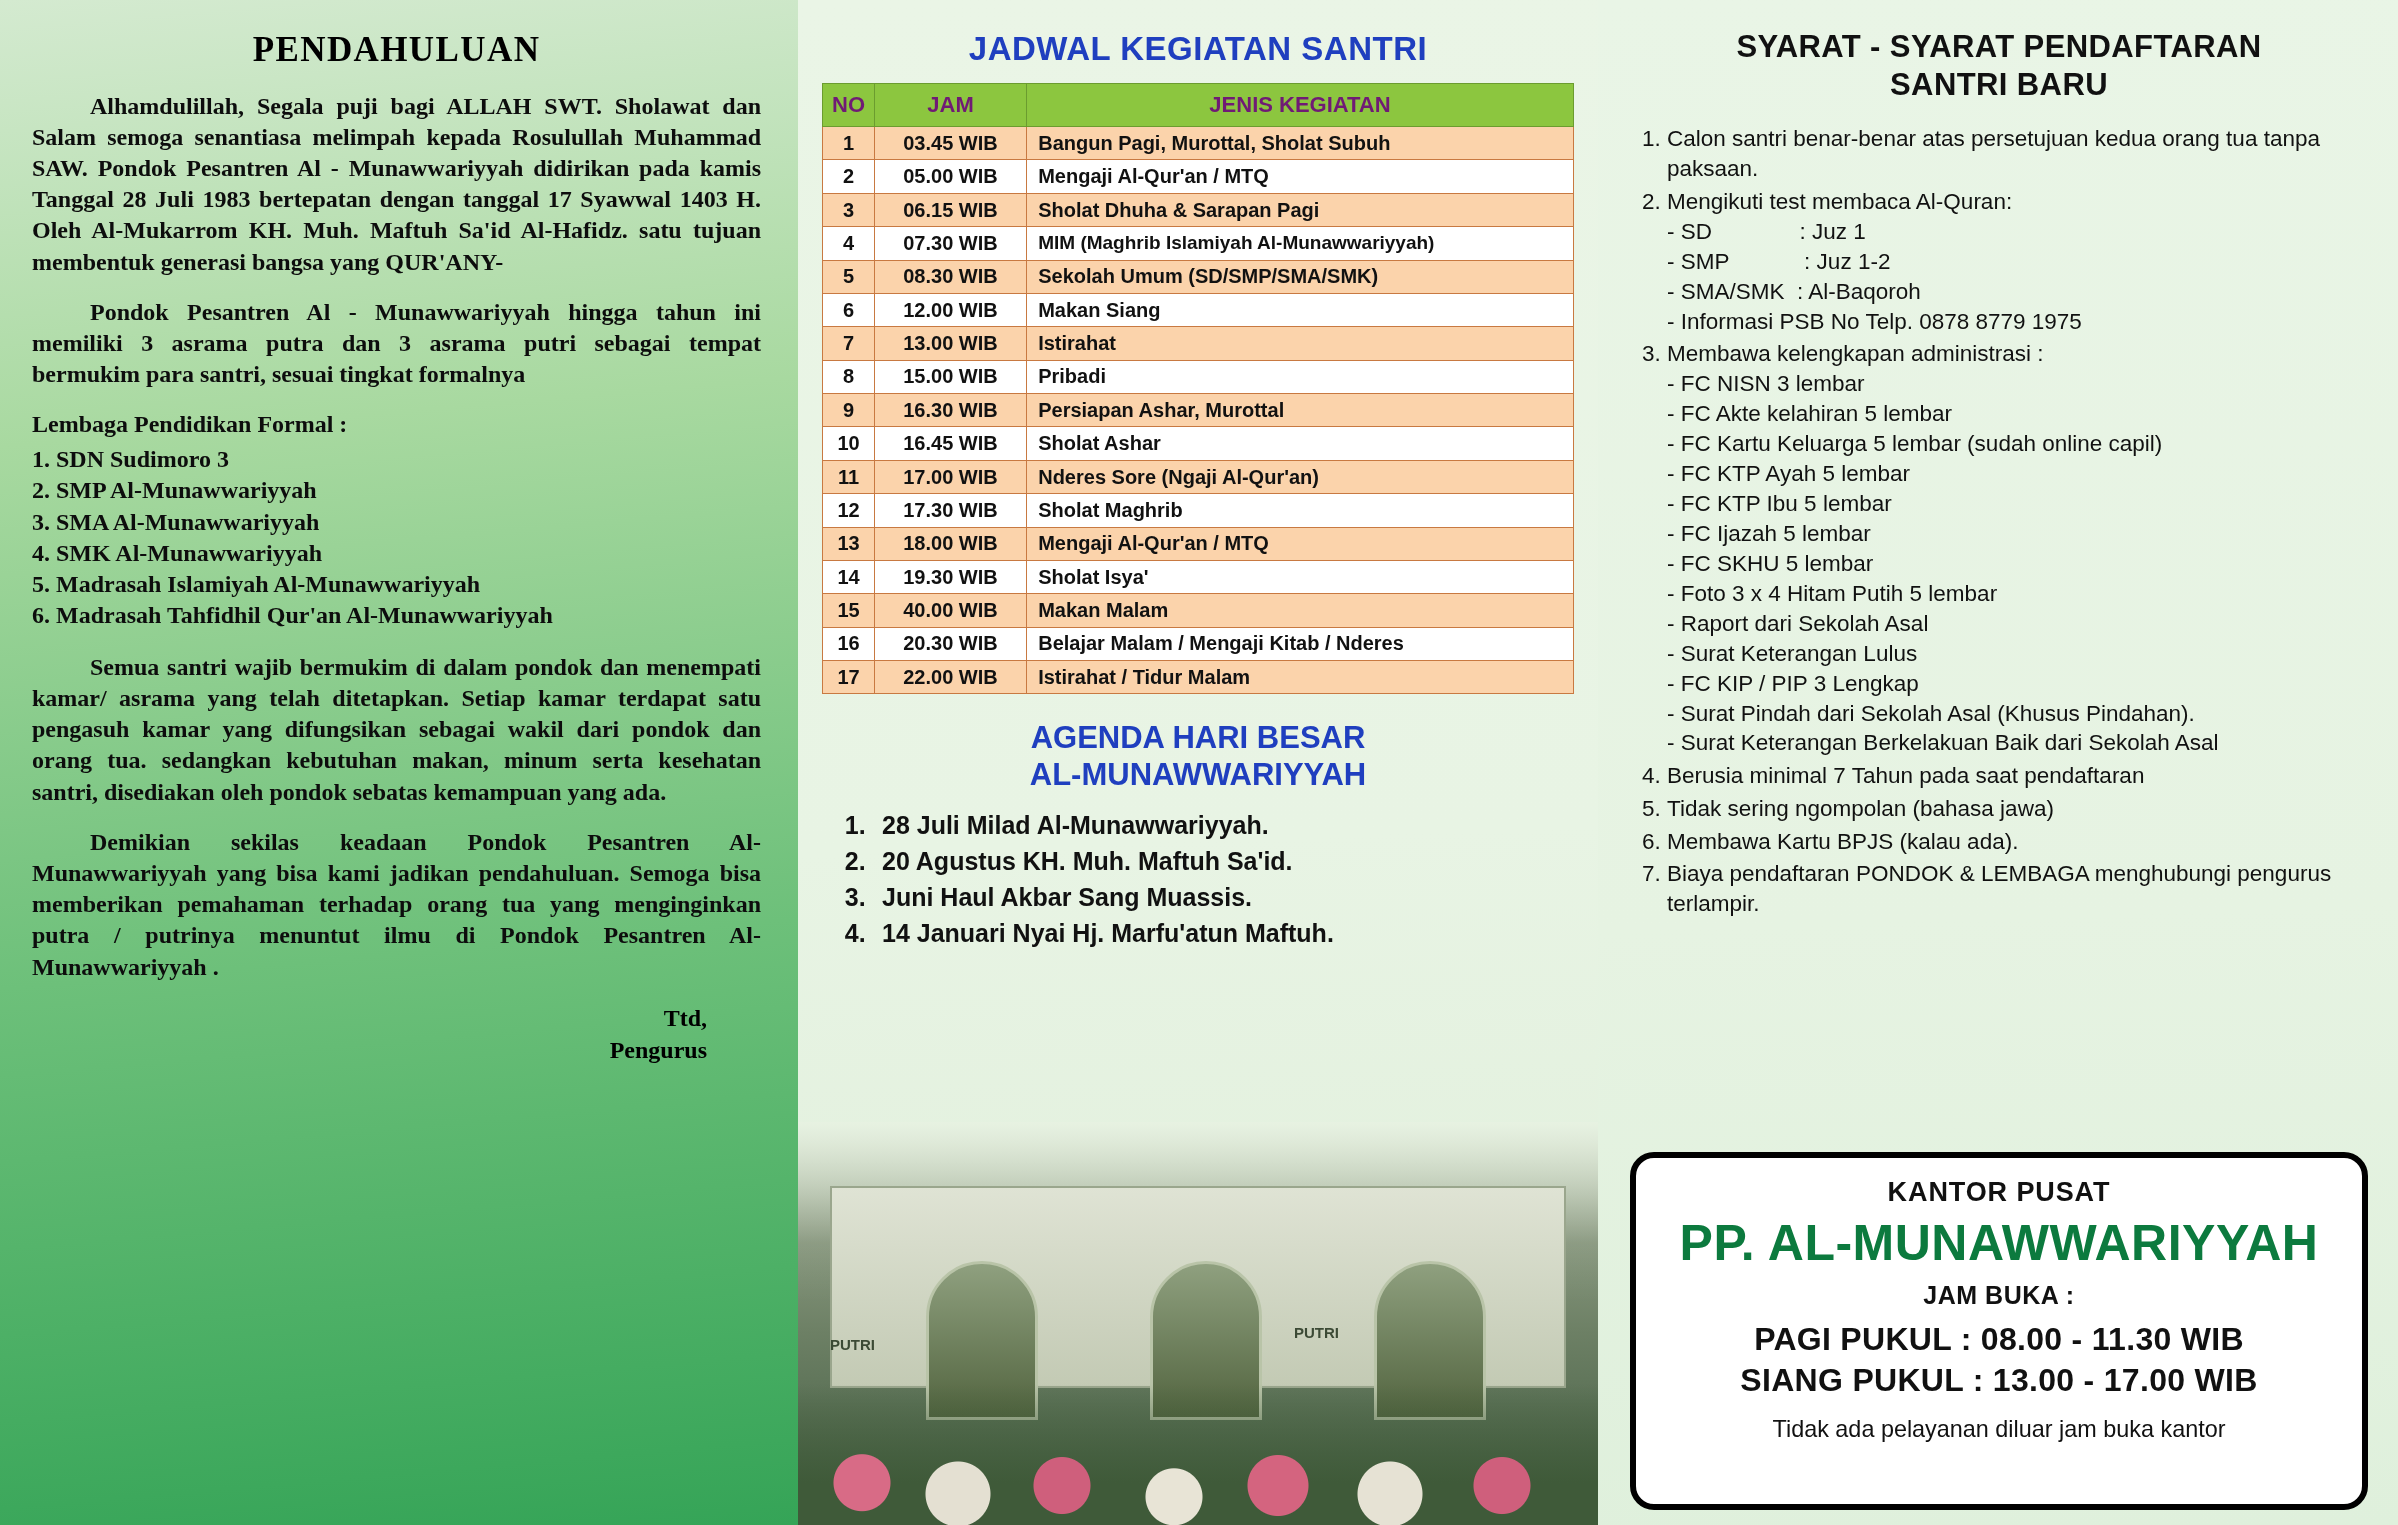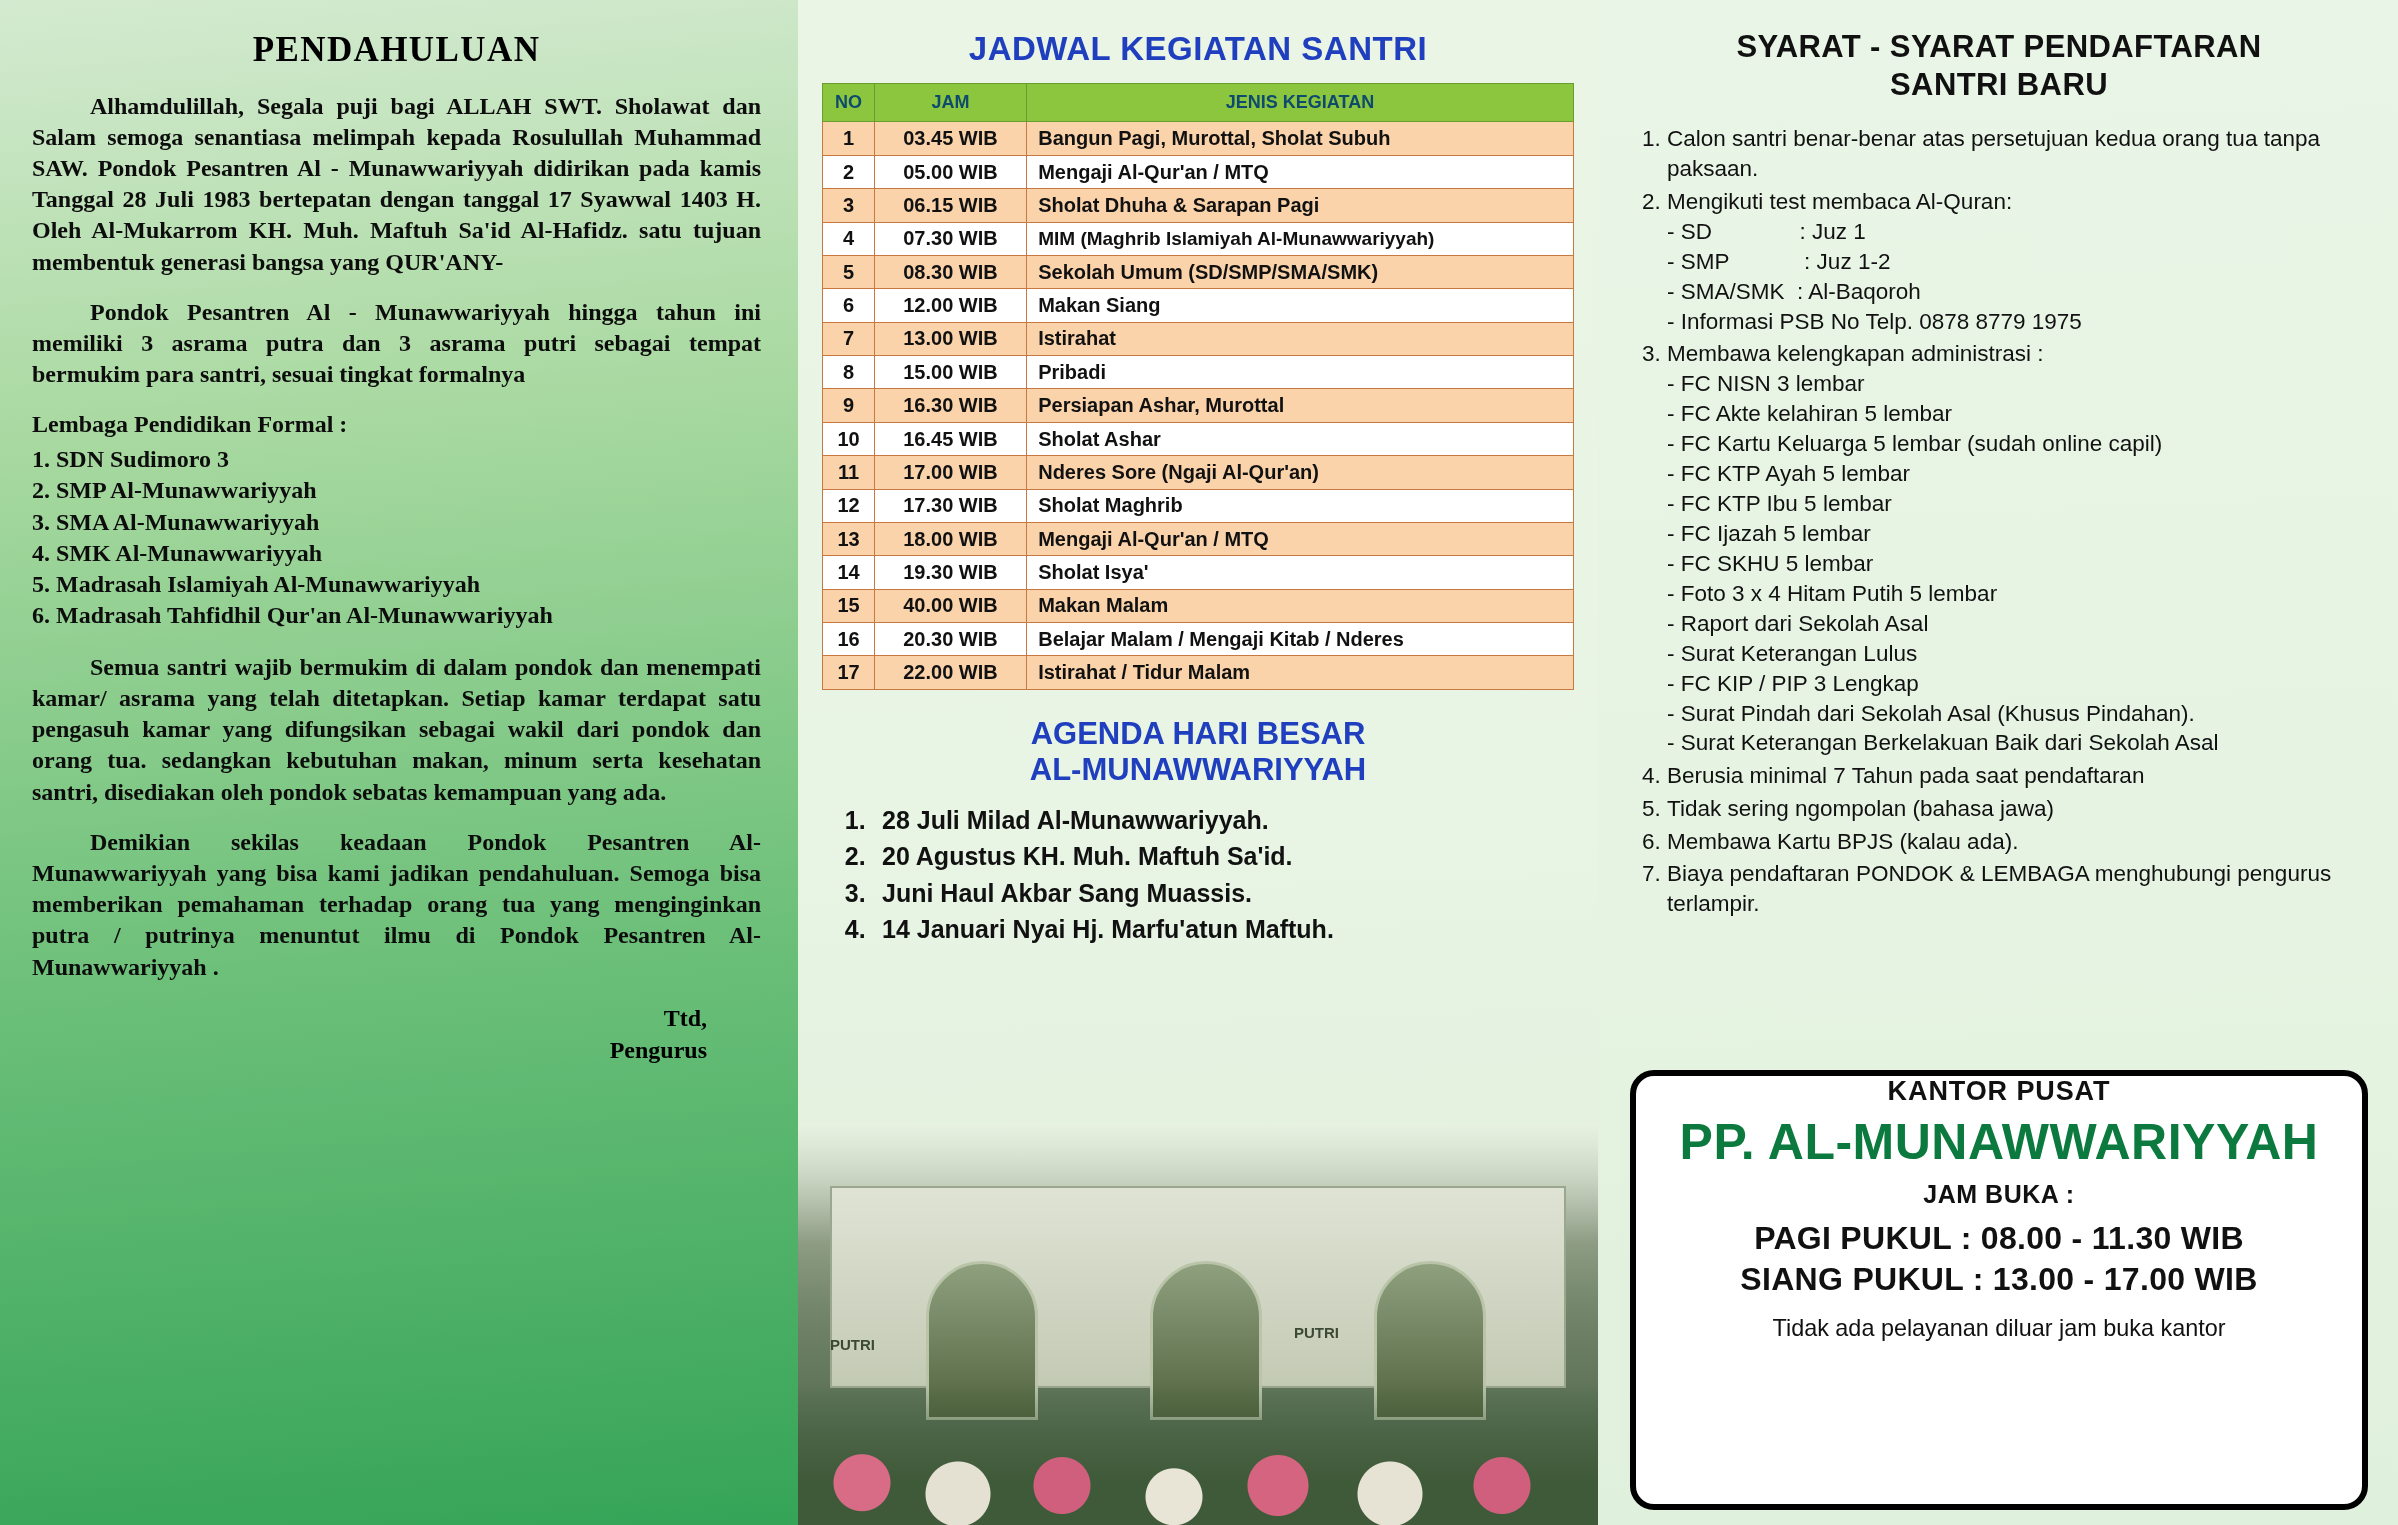--- a/index.html
+++ b/index.html
@@ -79,23 +79,23 @@
     font-weight: bold;
     color: #111;
   }
   table.jadwal th, table.jadwal td {
     border: 1.4px solid #c87941;
     padding: 4.7px 7.5px;
     line-height: 1.15;
   }
   table.jadwal thead th {
     background: #8cc63f;
-    color: #0c4a6e;
-    text-align: center;
-    font-size: 18px;
+    color: #701a75;
+    text-align: center;
+    font-size: 22px;
     padding: 8.4px 5.6px;
     border-color: #6b9c2f;
   }
   table.jadwal td.no { text-align: center; width: 52px; }
   table.jadwal td.jam { text-align: center; width: 152px; }
   table.jadwal td.keg { text-align: left; padding-left: 11.2px; }
   table.jadwal tr.odd td { background: #fbd3ab; }
   table.jadwal tr.even td { background: #ffffff; }
   .agenda-title {
     text-align: center;
@@ -168,25 +168,26 @@
     font-size: 22.5px;
     line-height: 1.33;
     color: #111;
   }
   .req-list > li { margin-bottom: 2.8px; }
   .sub { margin: 0; padding: 0; list-style: none; }
   .sub li { white-space: pre; }
   .kantor {
     position: absolute;
     left: 32px; right: 30px; bottom: 15px;
-    height: 440px;
+    height: 358px;
     border: 6.6px solid #000;
     border-radius: 24px;
     background: #ffffff;
     text-align: center;
+    padding-top: 19px;
   }
   .kantor .k1 { font-size: 27px; font-weight: bold; letter-spacing:0.9px; color:#111; }
   .kantor .k2 { font-size: 50px; font-weight: bold; color:#0c7a3e; letter-spacing:0.5px; margin-top:5.6px; }
   .kantor .k3 { font-size: 25px; font-weight: bold; color:#111; margin-top:9.4px; letter-spacing:0.5px;}
   .kantor .k4 { font-size: 32px; font-weight: bold; color:#111; margin-top:11.2px; letter-spacing:0.3px;}
   .kantor .k5 { font-size: 32px; font-weight: bold; color:#111; margin-top:3.7px; letter-spacing:0.3px;}
   .kantor .k6 { font-size: 23.4px; color:#111; margin-top:17px; }
 </style>
 </head>
 <body>

